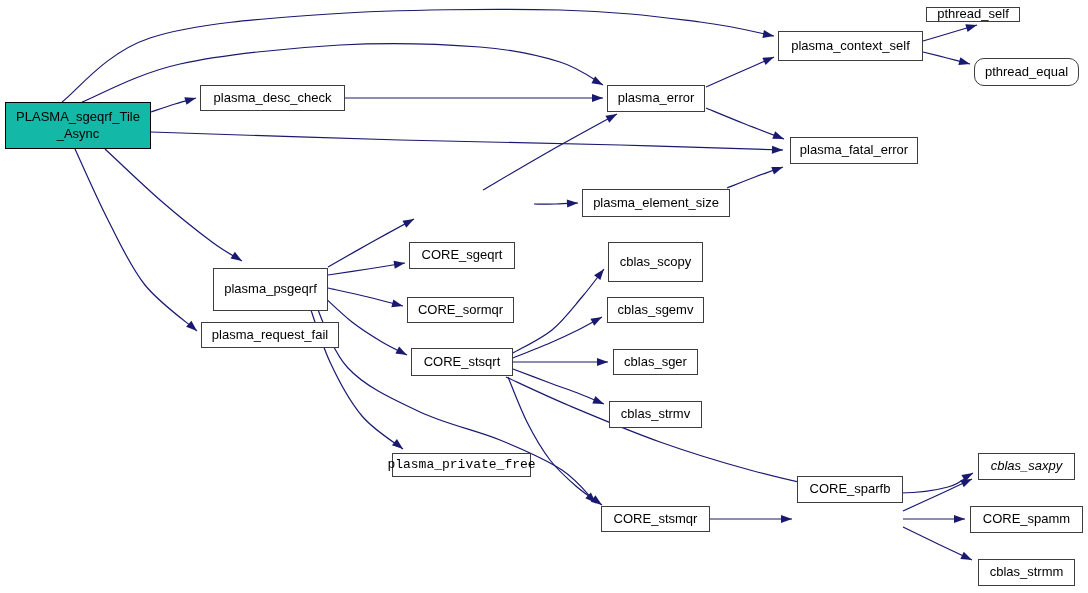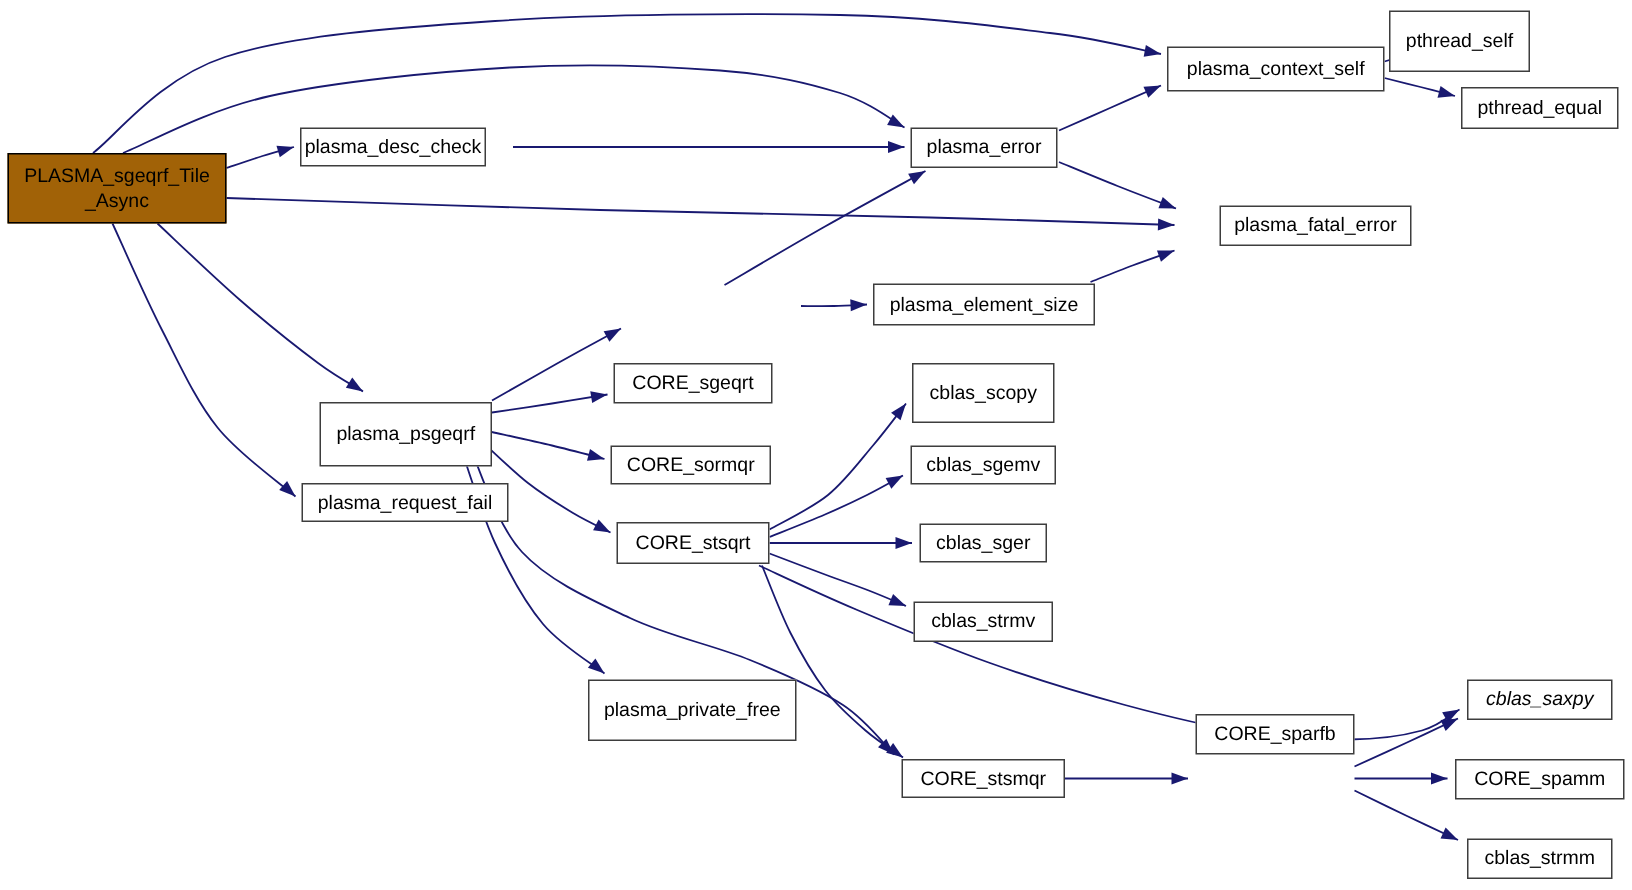--- a/index.html
+++ b/index.html
@@ -31,21 +31,21 @@
     line-height: 1.3;
     display: flex;
     align-items: center;
     justify-content: center;
     text-align: center;
     white-space: pre-line;
     cursor: pointer;
     z-index: 2;
   }
   .node.root {
-    background: #a16207;
+    background: #14b8a6;
     border-color: #000000;
     cursor: default;
   }
 </style>
 </head>
 <body>
 
 <div class="graph">
   <svg id="edge-layer" viewBox="0 0 1088 593">
       <path d="M 62 102 C 76.66666666666667 91.33333333333333, 105.33333333333334 52.666666666666664, 150 38 C 194.66666666666666 23.333333333333336, 261.6666666666667 18.666666666666668, 330 14 C 398.3333333333333 9.333333333333332, 498.3333333333333 8.666666666666666, 560 10 C 621.6666666666666 11.333333333333334, 664.3333333333334 17.666666666666668, 700 22 C 735.6666666666666 26.333333333333332, 761.6666666666666 33.666666666666664, 774 36" fill="none" stroke="#191970" stroke-width="1.2"></path>
@@ -104,35 +104,35 @@
       <polygon points="792,519 781,523 781,515" fill="#191970"></polygon>
       <path d="M 903 511 C 908.8333333333334 508.3333333333333, 926.5 500.3333333333333, 938 495 C 949.5 489.6666666666667, 966.3333333333334 481.6666666666667, 972 479" fill="none" stroke="#191970" stroke-width="1.2"></path>
       <polygon points="972,479 963.7501824211085,487.30304220843266 960.3438061304696,480.06449259082467" fill="#191970"></polygon>
       <path d="M 903 519 C 908.3333333333334 519, 924.6666666666666 519, 935 519 C 945.3333333333334 519, 960 519, 965 519" fill="none" stroke="#191970" stroke-width="1.2"></path>
       <polygon points="965,519 954,523 954,515" fill="#191970"></polygon>
       <path d="M 903 527 C 908.8333333333334 529.8333333333334, 926.5 538.5, 938 544 C 949.5 549.5, 966.3333333333334 557.3333333333334, 972 560" fill="none" stroke="#191970" stroke-width="1.2"></path>
       <polygon points="972,560 960.3438061304696,558.9355074091753 963.7501824211085,551.6969577915673" fill="#191970"></polygon>
     </svg>
 <div class="node root" style="left: 5px; top: 102px; width: 146px; height: 47px;">PLASMA_sgeqrf_Tile
 _Async</div>
-    <div class="node" style="left: 200px; top: 85px; width: 124px; height: 26px;">plasma_desc_check</div>
+    <div class="node" style="left: 200px; top: 85px; width: 145px; height: 26px;">plasma_desc_check</div>
     <div class="node" style="left: 607px; top: 85px; width: 98px; height: 27px;">plasma_error</div>
     <div class="node" style="left: 778px; top: 31px; width: 145px; height: 30px;">plasma_context_self</div>
-    <div class="node" style="left: 926px; top: 7px; width: 94px; height: 41px;">pthread_self</div>
-    <div class="node" style="left: 974px; top: 58px; width: 105px; height: 28px;">pthread_equal</div>
-    <div class="node" style="left: 813px; top: 137px; width: 128px; height: 27px;">plasma_fatal_error</div>
+    <div class="node" style="left: 926px; top: 7px; width: 94px; height: 15px;">pthread_self</div>
+    <div class="node" style="left: 974px; top: 58px; width: 105px; height: 28px; border-radius: 10px;">pthread_equal</div>
+    <div class="node" style="left: 790px; top: 137px; width: 128px; height: 27px;">plasma_fatal_error</div>
     <div class="node" style="left: 409px; top: 242px; width: 106px; height: 27px;">CORE_sgeqrt</div>
     <div class="node" style="left: 582px; top: 189px; width: 148px; height: 28px;">plasma_element_size</div>
     <div class="node" style="left: 213px; top: 268px; width: 115px; height: 43px;">plasma_psgeqrf</div>
     <div class="node" style="left: 201px; top: 322px; width: 138px; height: 26px;">plasma_request_fail</div>
     <div class="node" style="left: 407px; top: 297px; width: 107px; height: 26px;">CORE_sormqr</div>
     <div class="node" style="left: 411px; top: 348px; width: 102px; height: 28px; text-align: center;">CORE_stsqrt</div>
     <div class="node" style="left: 608px; top: 242px; width: 95px; height: 40px;">cblas_scopy</div>
     <div class="node" style="left: 607px; top: 297px; width: 97px; height: 26px;">cblas_sgemv</div>
     <div class="node" style="left: 613px; top: 349px; width: 85px; height: 26px;">cblas_sger</div>
     <div class="node" style="left: 609px; top: 401px; width: 93px; height: 27px;">cblas_strmv</div>
-    <div class="node" style="left: 392px; top: 453px; width: 139px; height: 41px;">plasma_private_free</div>
+    <div class="node" style="left: 392px; top: 453px; width: 139px; height: 24px; font-family: Liberation Mono, monospace;">plasma_private_free</div>
     <div class="node" style="left: 601px; top: 506px; width: 109px; height: 26px;">CORE_stsmqr</div>
     <div class="node" style="left: 797px; top: 476px; width: 106px; height: 27px;">CORE_sparfb</div>
     <div class="node" style="left: 978px; top: 453px; width: 97px; height: 27px; font-style: italic;">cblas_saxpy</div>
     <div class="node" style="left: 970px; top: 506px; width: 113px; height: 27px;">CORE_spamm</div>
     <div class="node" style="left: 978px; top: 559px; width: 97px; height: 27px;">cblas_strmm</div>
   </div>
 
 </body></html>

